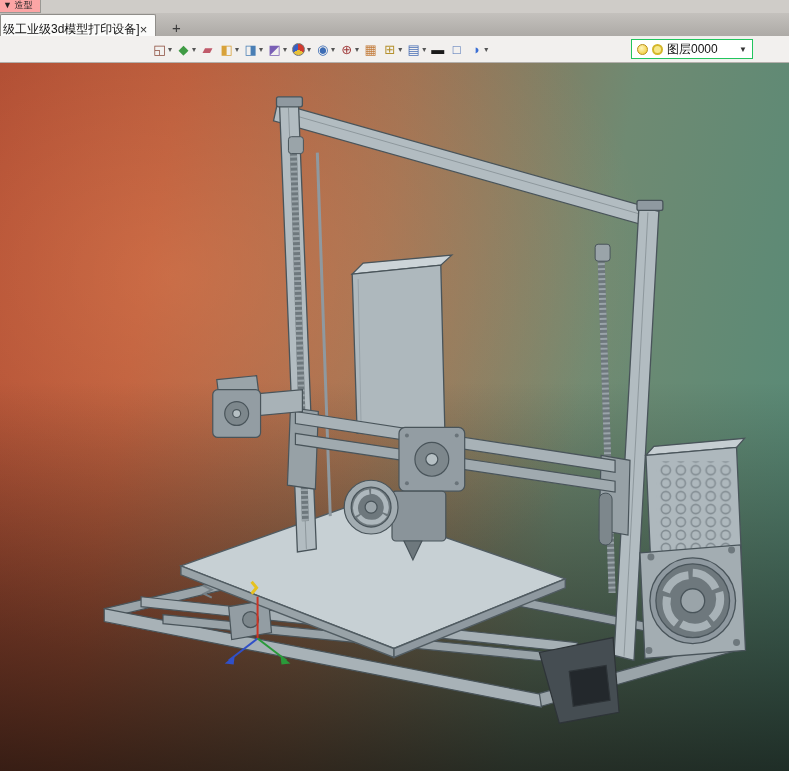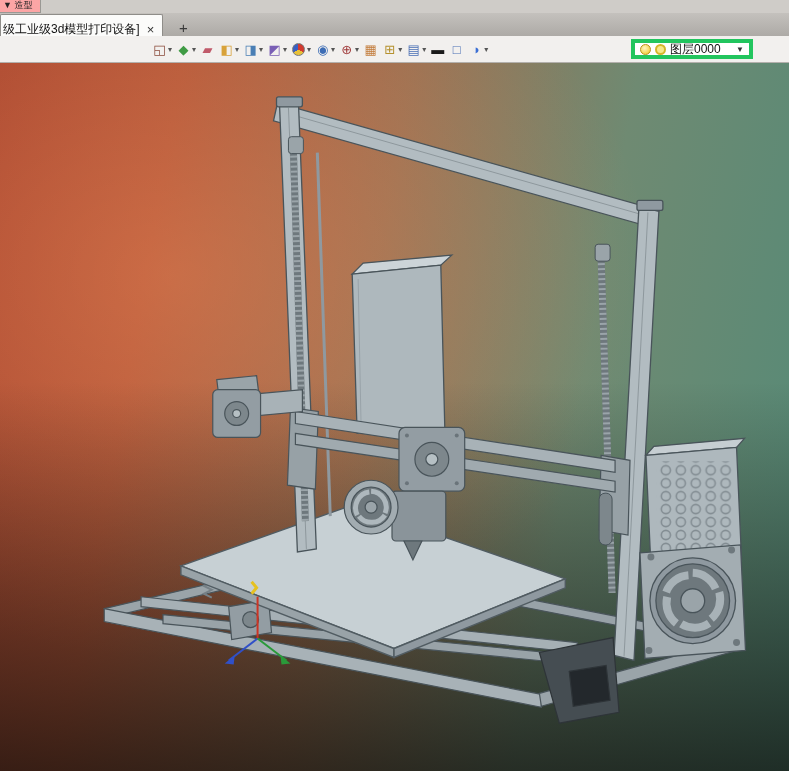--- a/index.html
+++ b/index.html
@@ -15,21 +15,21 @@
   .titlebar { height:13px; background:#cfccc8; display:flex; align-items:center; flex:0 0 auto; }
   .title-frag {
     background:#fca5a5; border:1px solid #9a9894; border-left:none; border-top:none;
     padding:0 8px 1px 3px; height:13px; line-height:11px; font-size:9px; color:#222; white-space:nowrap;
   }
 
   
   .tabbar { height:23px; background:linear-gradient(#c4c1bd,#adaaa6); display:flex; align-items:flex-end; flex:0 0 auto; }
   .tab {
     height:22px; max-width:172px; background:#fbfbfa; border:1px solid #8f8d89; border-bottom:none;
-    border-radius:2px 2px 0 0; display:flex; align-items:center; gap:7px; padding:8px 8px 0 2px;
+    border-radius:2px 2px 0 0; display:flex; align-items:center; padding:8px 8px 0 2px;
     font-size:12px; color:#111; white-space:nowrap; overflow:hidden;
   }
   .tab-title { overflow:hidden; text-overflow:clip; white-space:nowrap; }
   .tab-close { font-size:13px; color:#333; line-height:1; }
   .newtab { width:24px; height:18px; margin-left:8px; display:flex; align-items:center; justify-content:center; color:#3a3a3a; font-size:15px; }
 
   
   .toolbar {
     height:27px; background:#f2f0ee; border-bottom:1px solid #b3b0ac;
     display:flex; align-items:center; padding-left:150px; flex:0 0 auto;
@@ -41,21 +41,21 @@
   .i5{color:#4a7fb5}.i6{color:#7a5fb5}.i8{color:#3d6db5}.i9{color:#a03a3a}
   .i10{color:#c27b3a}.i11{color:#b5912e}.i12{color:#4a6fb5}.i13{color:#1a1a1a}
   .i14{color:#4a6fb5}.i15{color:#3b6fd4}
   .wheel {
     width:13px; height:13px; border-radius:50%;
     background:conic-gradient(#d23a2e 0 120deg,#e8c13a 120deg 240deg,#3a5fc2 240deg 360deg);
     border:1px solid #777; margin:0 1px;
   }
   .layer-combo {
     margin-left:auto; margin-right:36px; width:122px; height:20px;
-    background:#fff; border:4px solid #22c55e; display:flex; align-items:center;
+    background:#fff; border:1px solid #22c55e; display:flex; align-items:center;
     gap:4px; padding:0 5px; font-size:12px; color:#111;
   }
   .bulb { width:11px; height:11px; border-radius:50%; flex:0 0 auto;
     background:radial-gradient(circle at 40% 35%,#fff6c0,#f0c420); border:1px solid #b8901a; }
   .lamp { width:11px; height:11px; border-radius:50%; flex:0 0 auto;
     background:#f7e88a; border:2px solid #d4b62a; }
   .combo-caret { margin-left:auto; font-size:8px; color:#333; }
 
   
   .viewport {

